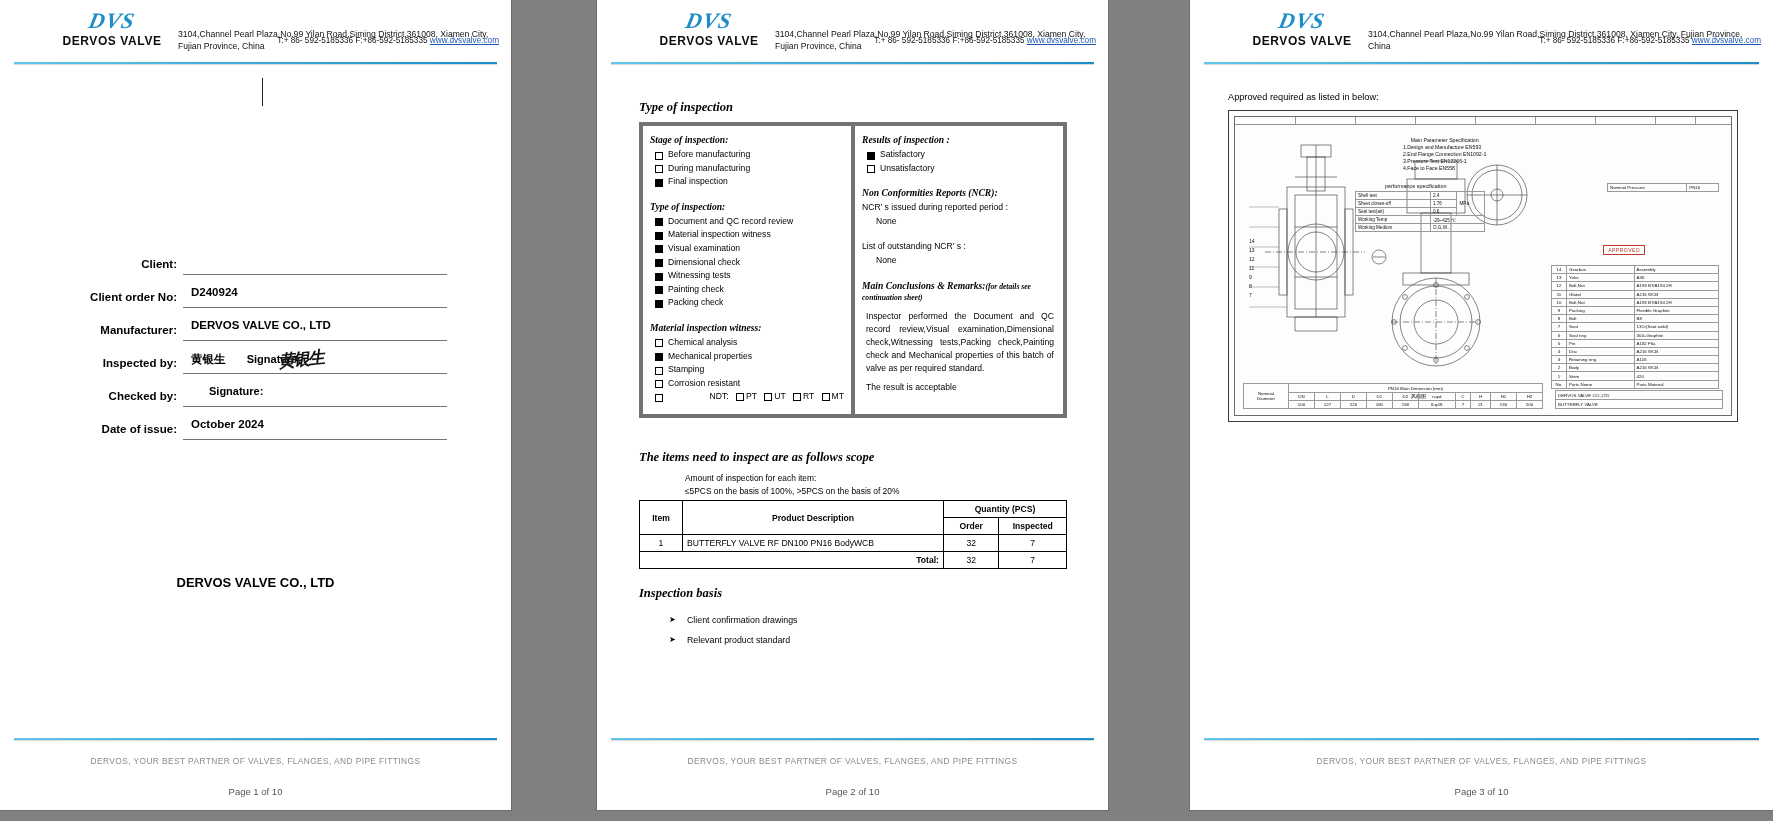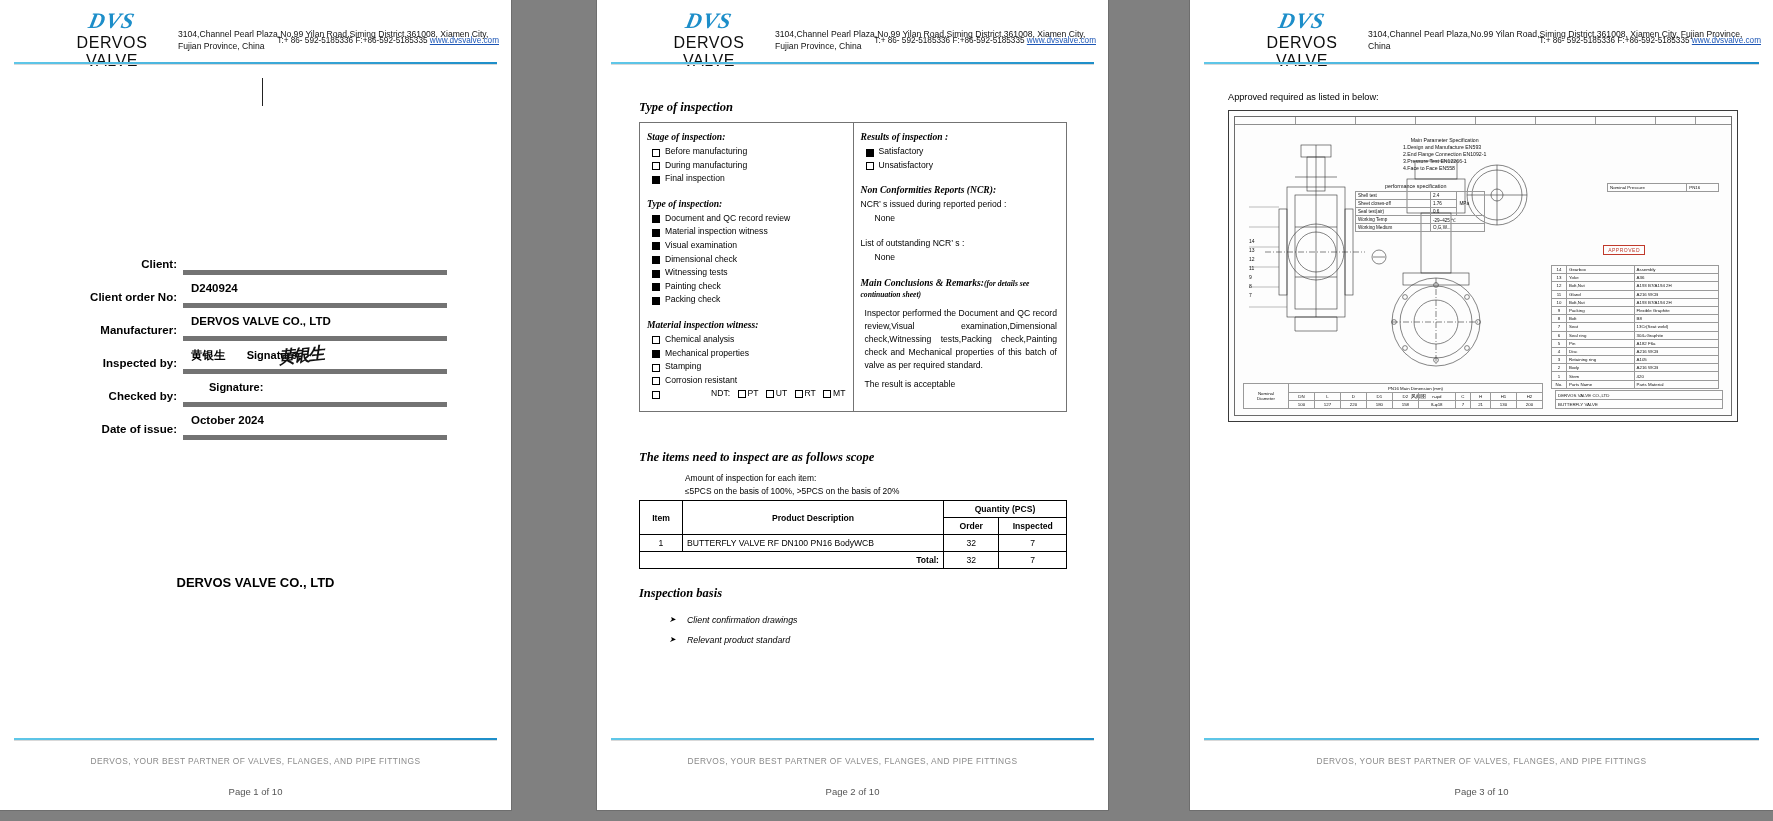--- a/index.html
+++ b/index.html
@@ -11,51 +11,51 @@
   .page1{left:0;}
   .page2{left:597px;}
   .page3{left:1190px;width:583px;}
   .page-inner{position:relative;width:100%;height:100%;}
 
   
   .doc-header{position:relative;padding:8px 14px 0 14px;height:62px;box-sizing:border-box;}
   .logo-block{position:absolute;left:52px;top:10px;width:120px;text-align:center;}
   .logo-dvs{font-family:"Liberation Serif",serif;font-style:italic;font-weight:bold;font-size:22px;color:#1d8ec9;letter-spacing:1px;line-height:22px;}
   .logo-dvs span.skew{display:inline-block;transform:skewX(-12deg);}
-  .logo-name{font-size:16px;font-weight:normal;color:#0d0d0d;letter-spacing:.6px;margin-top:2px;text-align:center;}
+  .logo-name{font-size:12px;font-weight:bold;color:#0d0d0d;letter-spacing:.6px;margin-top:2px;text-align:center;}
   .hdr-addr{position:absolute;left:178px;top:14px;right:10px;font-size:8.6px;color:#111;line-height:12px;margin-top:14px;}
   .hdr-tel{position:absolute;right:12px;top:36px;font-size:8.2px;color:#111;}
   .hdr-tel a{color:#1b55b5;text-decoration:underline;}
   .hdr-rule{position:absolute;left:14px;right:14px;top:62px;height:2px;background:linear-gradient(to right,#5fc7e8,#1d8ec9);}
   .hdr-rule:after{content:"";position:absolute;left:0;right:0;top:2px;height:1px;background:#d9d9d9;}
 
   
   .p1-caret{position:absolute;left:262px;top:78px;width:1px;height:28px;background:#222;}
   .p1-title{position:absolute;left:0;right:0;top:112px;text-align:center;font-family:"Liberation Serif",serif;font-weight:bold;font-size:25px;letter-spacing:.5px;color:#000;}
   .fields{position:absolute;left:62px;top:242px;width:385px;}
   .field-row{display:flex;align-items:flex-end;height:33px;}
   .field-label{width:115px;text-align:right;font-size:11.5px;font-weight:bold;color:#000;padding-bottom:5px;padding-right:6px;}
-  .field-val{flex:1;border-bottom:5px solid #737373;padding:0 0 4px 8px;font-size:11.5px;font-weight:bold;color:#000;min-height:17px;position:relative;}
+  .field-val{flex:1;border-bottom:1px solid #737373;padding:0 0 4px 8px;font-size:11.5px;font-weight:bold;color:#000;min-height:17px;position:relative;}
   .sig-label{font-size:11px;font-weight:bold;color:#000;padding:0 6px 4px 18px;}
   .sig-script{font-family:"Liberation Serif",serif;font-size:17px;font-style:italic;color:#111;position:absolute;left:95px;bottom:2px;transform:rotate(-6deg);letter-spacing:-2px;}
   .p1-company{position:absolute;left:0;right:0;top:575px;text-align:center;font-size:13px;font-weight:bold;color:#000;}
 
   
   .doc-footer{position:absolute;left:0;right:0;bottom:0;height:72px;}
   .ftr-rule{position:absolute;left:14px;right:14px;top:0;height:2px;background:linear-gradient(to right,#5fc7e8,#1d8ec9);}
   .ftr-rule:after{content:"";position:absolute;left:0;right:0;top:2px;height:1px;background:#d9d9d9;}
   .ftr-text{position:absolute;left:0;right:0;top:18px;text-align:center;font-size:8.4px;color:#8a8a8a;letter-spacing:.4px;}
   .ftr-page{position:absolute;left:0;right:0;top:48px;text-align:center;font-size:9.5px;color:#555;}
 
   
   .p2-wrap{position:absolute;left:0;top:66px;right:0;}
   .h-it{font-family:"Liberation Serif",serif;font-style:italic;font-weight:bold;font-size:12.5px;color:#000;}
   .p2-sec-title{position:absolute;left:42px;top:34px;}
   .insp-table{position:absolute;left:42px;top:56px;width:428px;border:1px solid #000;border-collapse:collapse;}
-  .insp-table td{border:1px solid #737373;vertical-align:top;padding:6px 7px 10px 7px;width:50%;}
+  .insp-table td{border:4px solid #737373;vertical-align:top;padding:6px 7px 10px 7px;width:50%;}
   .sub-h{font-family:"Liberation Serif",serif;font-style:italic;font-weight:bold;font-size:9.6px;color:#000;margin:2px 0 3px 0;}
   .sub-h.gap{margin-top:12px;}
   .cklist{margin:0;padding:0;list-style:none;}
   .cklist li{font-size:8.6px;color:#000;line-height:13.6px;padding-left:18px;position:relative;}
   .cklist li:before{content:"";position:absolute;left:5px;top:3.5px;width:6px;height:6px;border:1px solid #000;background:#fff;}
   .cklist li.on:before{background:#000;}
   .plain-line{font-size:8.6px;color:#000;line-height:13.6px;}
   .indent{padding-left:14px;}
   .concl{font-size:8.6px;color:#000;line-height:13.2px;text-align:justify;padding:5px 2px 0 4px;}
   .nnote{font-size:7.6px;}
@@ -65,21 +65,21 @@
 
   .p2-scope-title{position:absolute;left:42px;top:384px;}
   .p2-amount{position:absolute;left:88px;top:406px;font-size:8.4px;color:#000;line-height:13px;}
   .scope-table{position:absolute;left:42px;top:434px;width:428px;border-collapse:collapse;}
   .scope-table td,.scope-table th{border:1px solid #000;font-size:8.6px;color:#000;padding:3px 4px;font-weight:normal;}
   .scope-table th{font-weight:bold;text-align:center;}
   .scope-table .c{text-align:center;}
   .scope-table .r{text-align:right;font-weight:bold;}
   .p2-basis-title{position:absolute;left:42px;top:520px;}
   .basis-list{position:absolute;left:72px;top:544px;}
-  .basis-list div{font-size:8.8px;color:#000;line-height:20px;padding-left:18px;position:relative;font-style:italic;}
+  .basis-list div{font-size:8.8px;color:#000;line-height:20px;padding-left:18px;position:relative;}
   .basis-list div:before{content:"\27A4";position:absolute;left:0;top:0;font-size:8px;color:#000;}
 
   
   .p3-note{position:absolute;left:38px;top:92px;font-size:9.2px;color:#000;}
   .dwg-frame{position:absolute;left:38px;top:110px;width:508px;height:310px;border:1px solid #3a3a3a;background:#fdfdfd;}
   .dwg-inner{position:absolute;left:5px;top:5px;right:5px;bottom:5px;border:1px solid #6b6b6b;}
   .dwg-topstrip{position:absolute;left:0;right:0;top:0;height:7px;border-bottom:1px solid #8e8e8e;}
   .dwg-topstrip i{position:absolute;top:0;bottom:0;width:1px;background:#9a9a9a;}
   .spec-title{position:absolute;left:168px;top:20px;font-size:5.2px;color:#111;line-height:7px;}
   .perf-title{position:absolute;left:150px;top:66px;font-size:5.4px;color:#111;}

